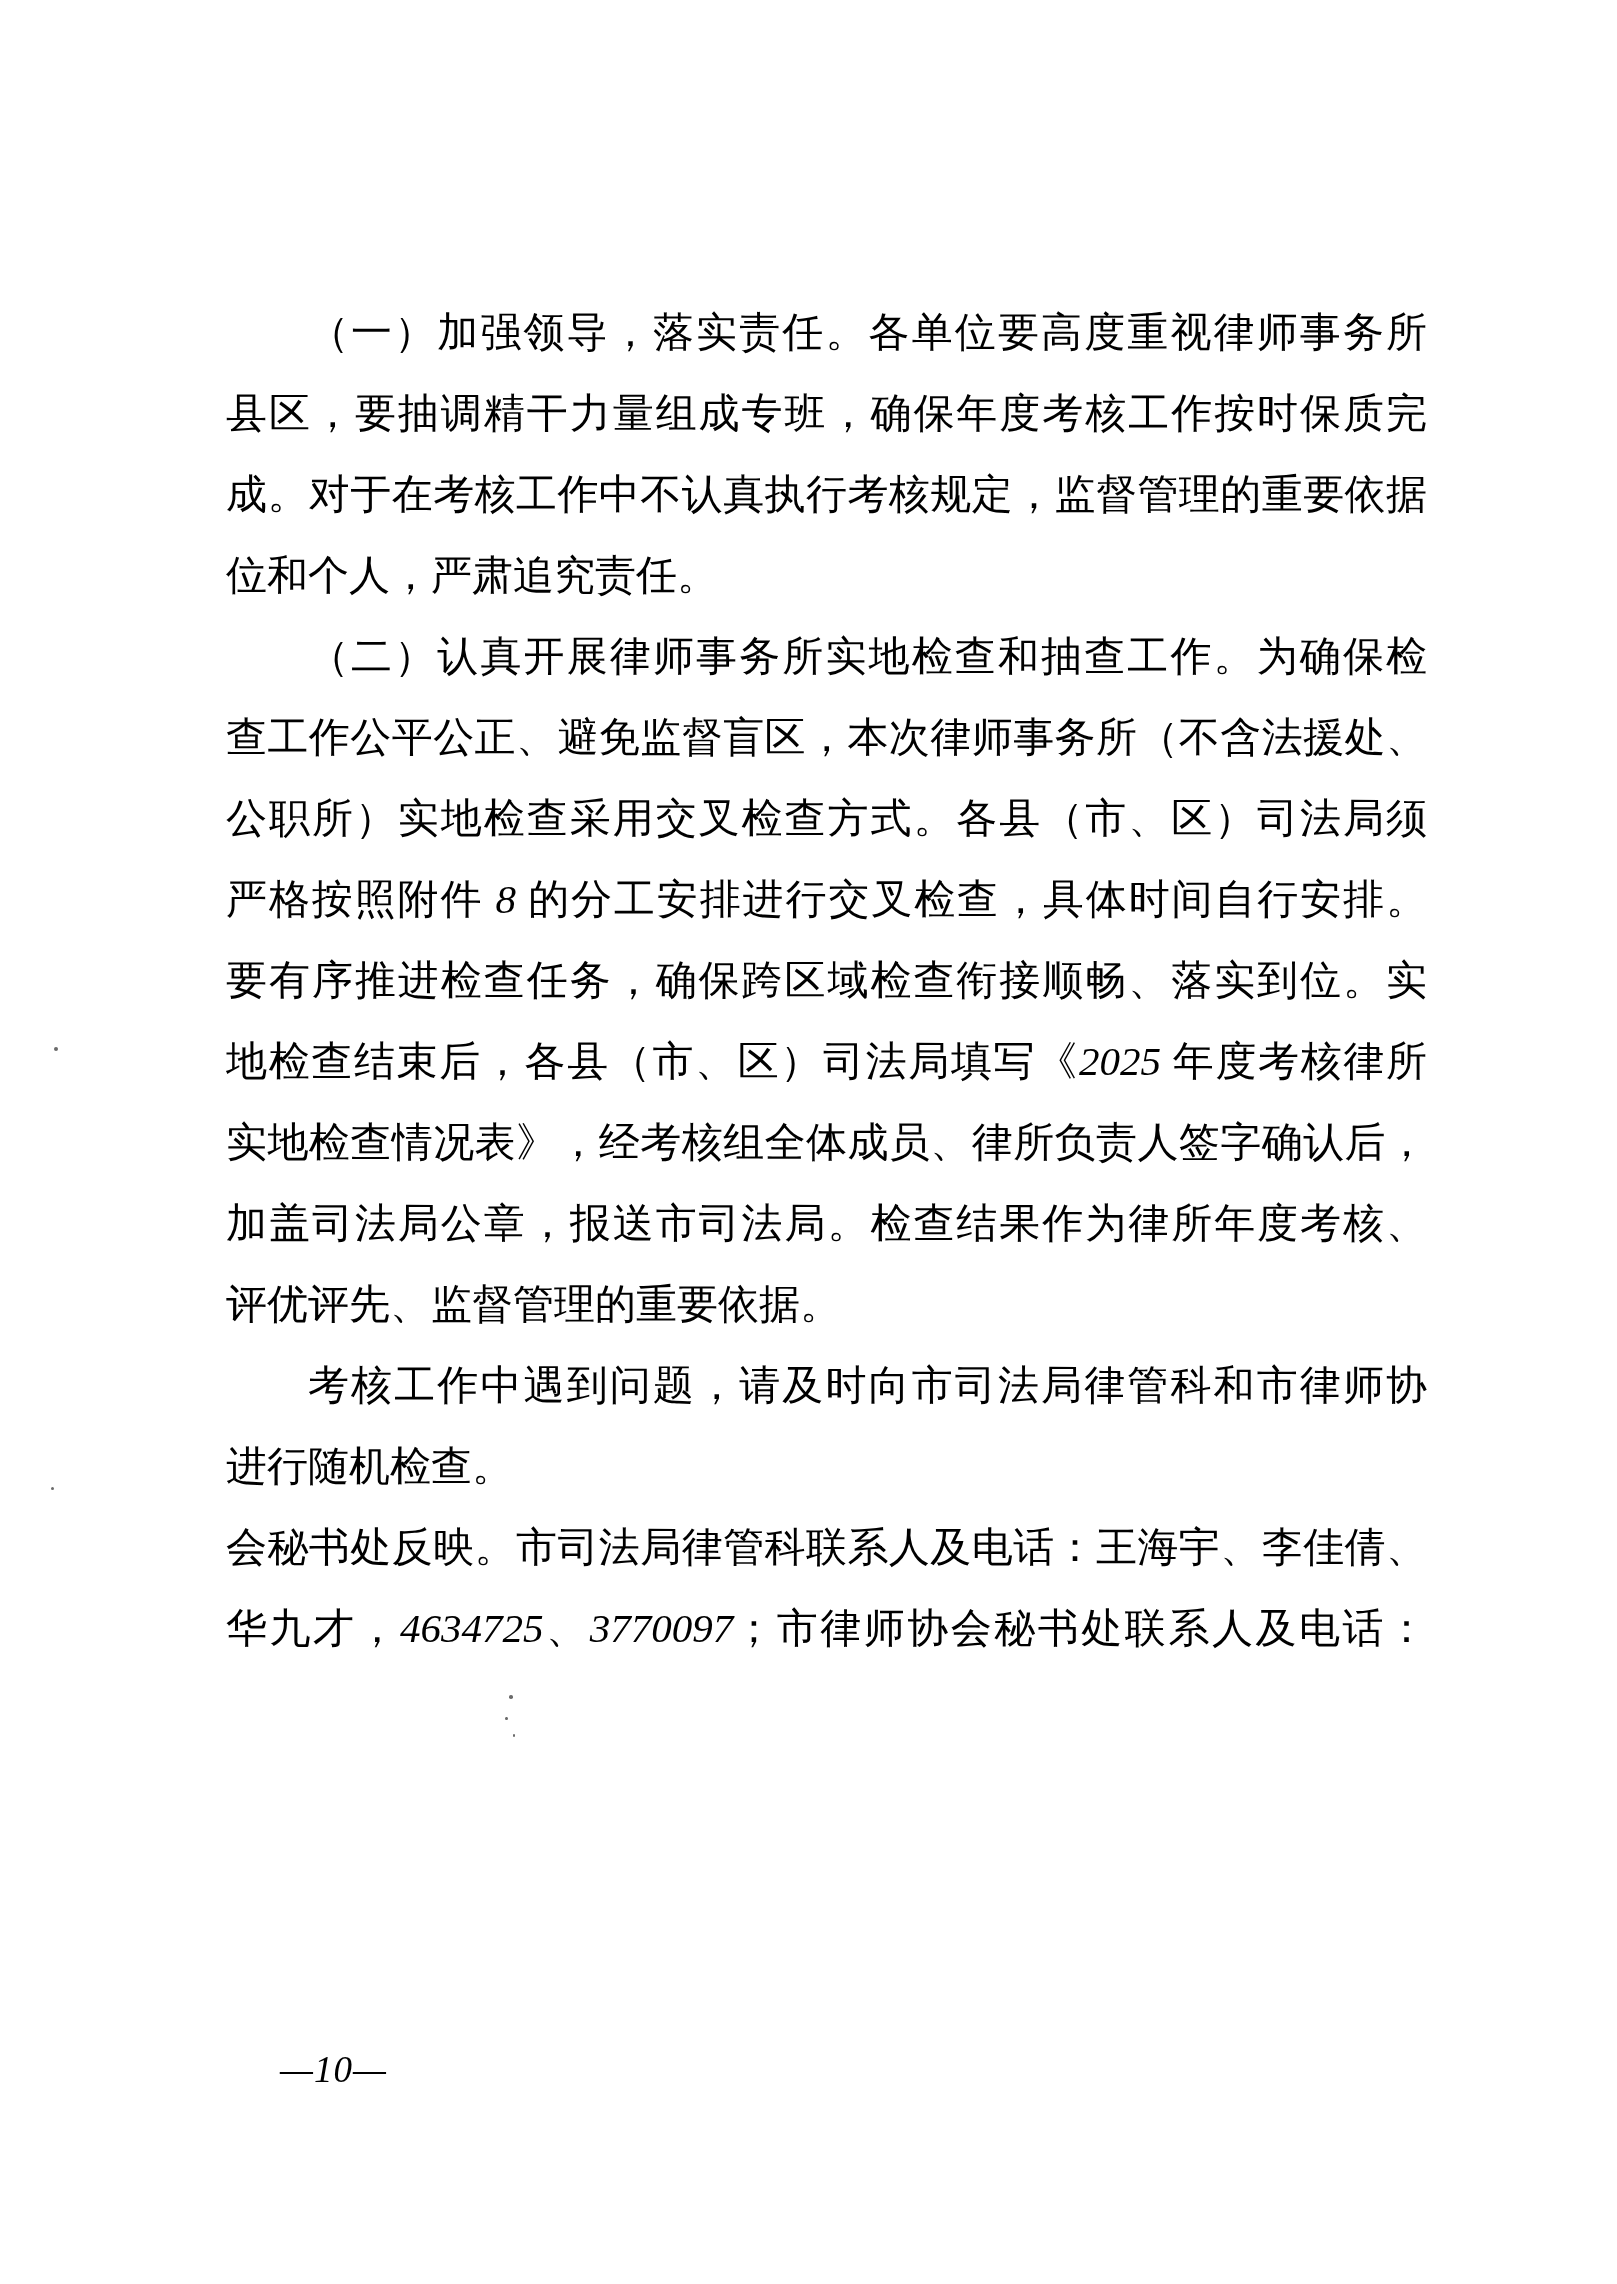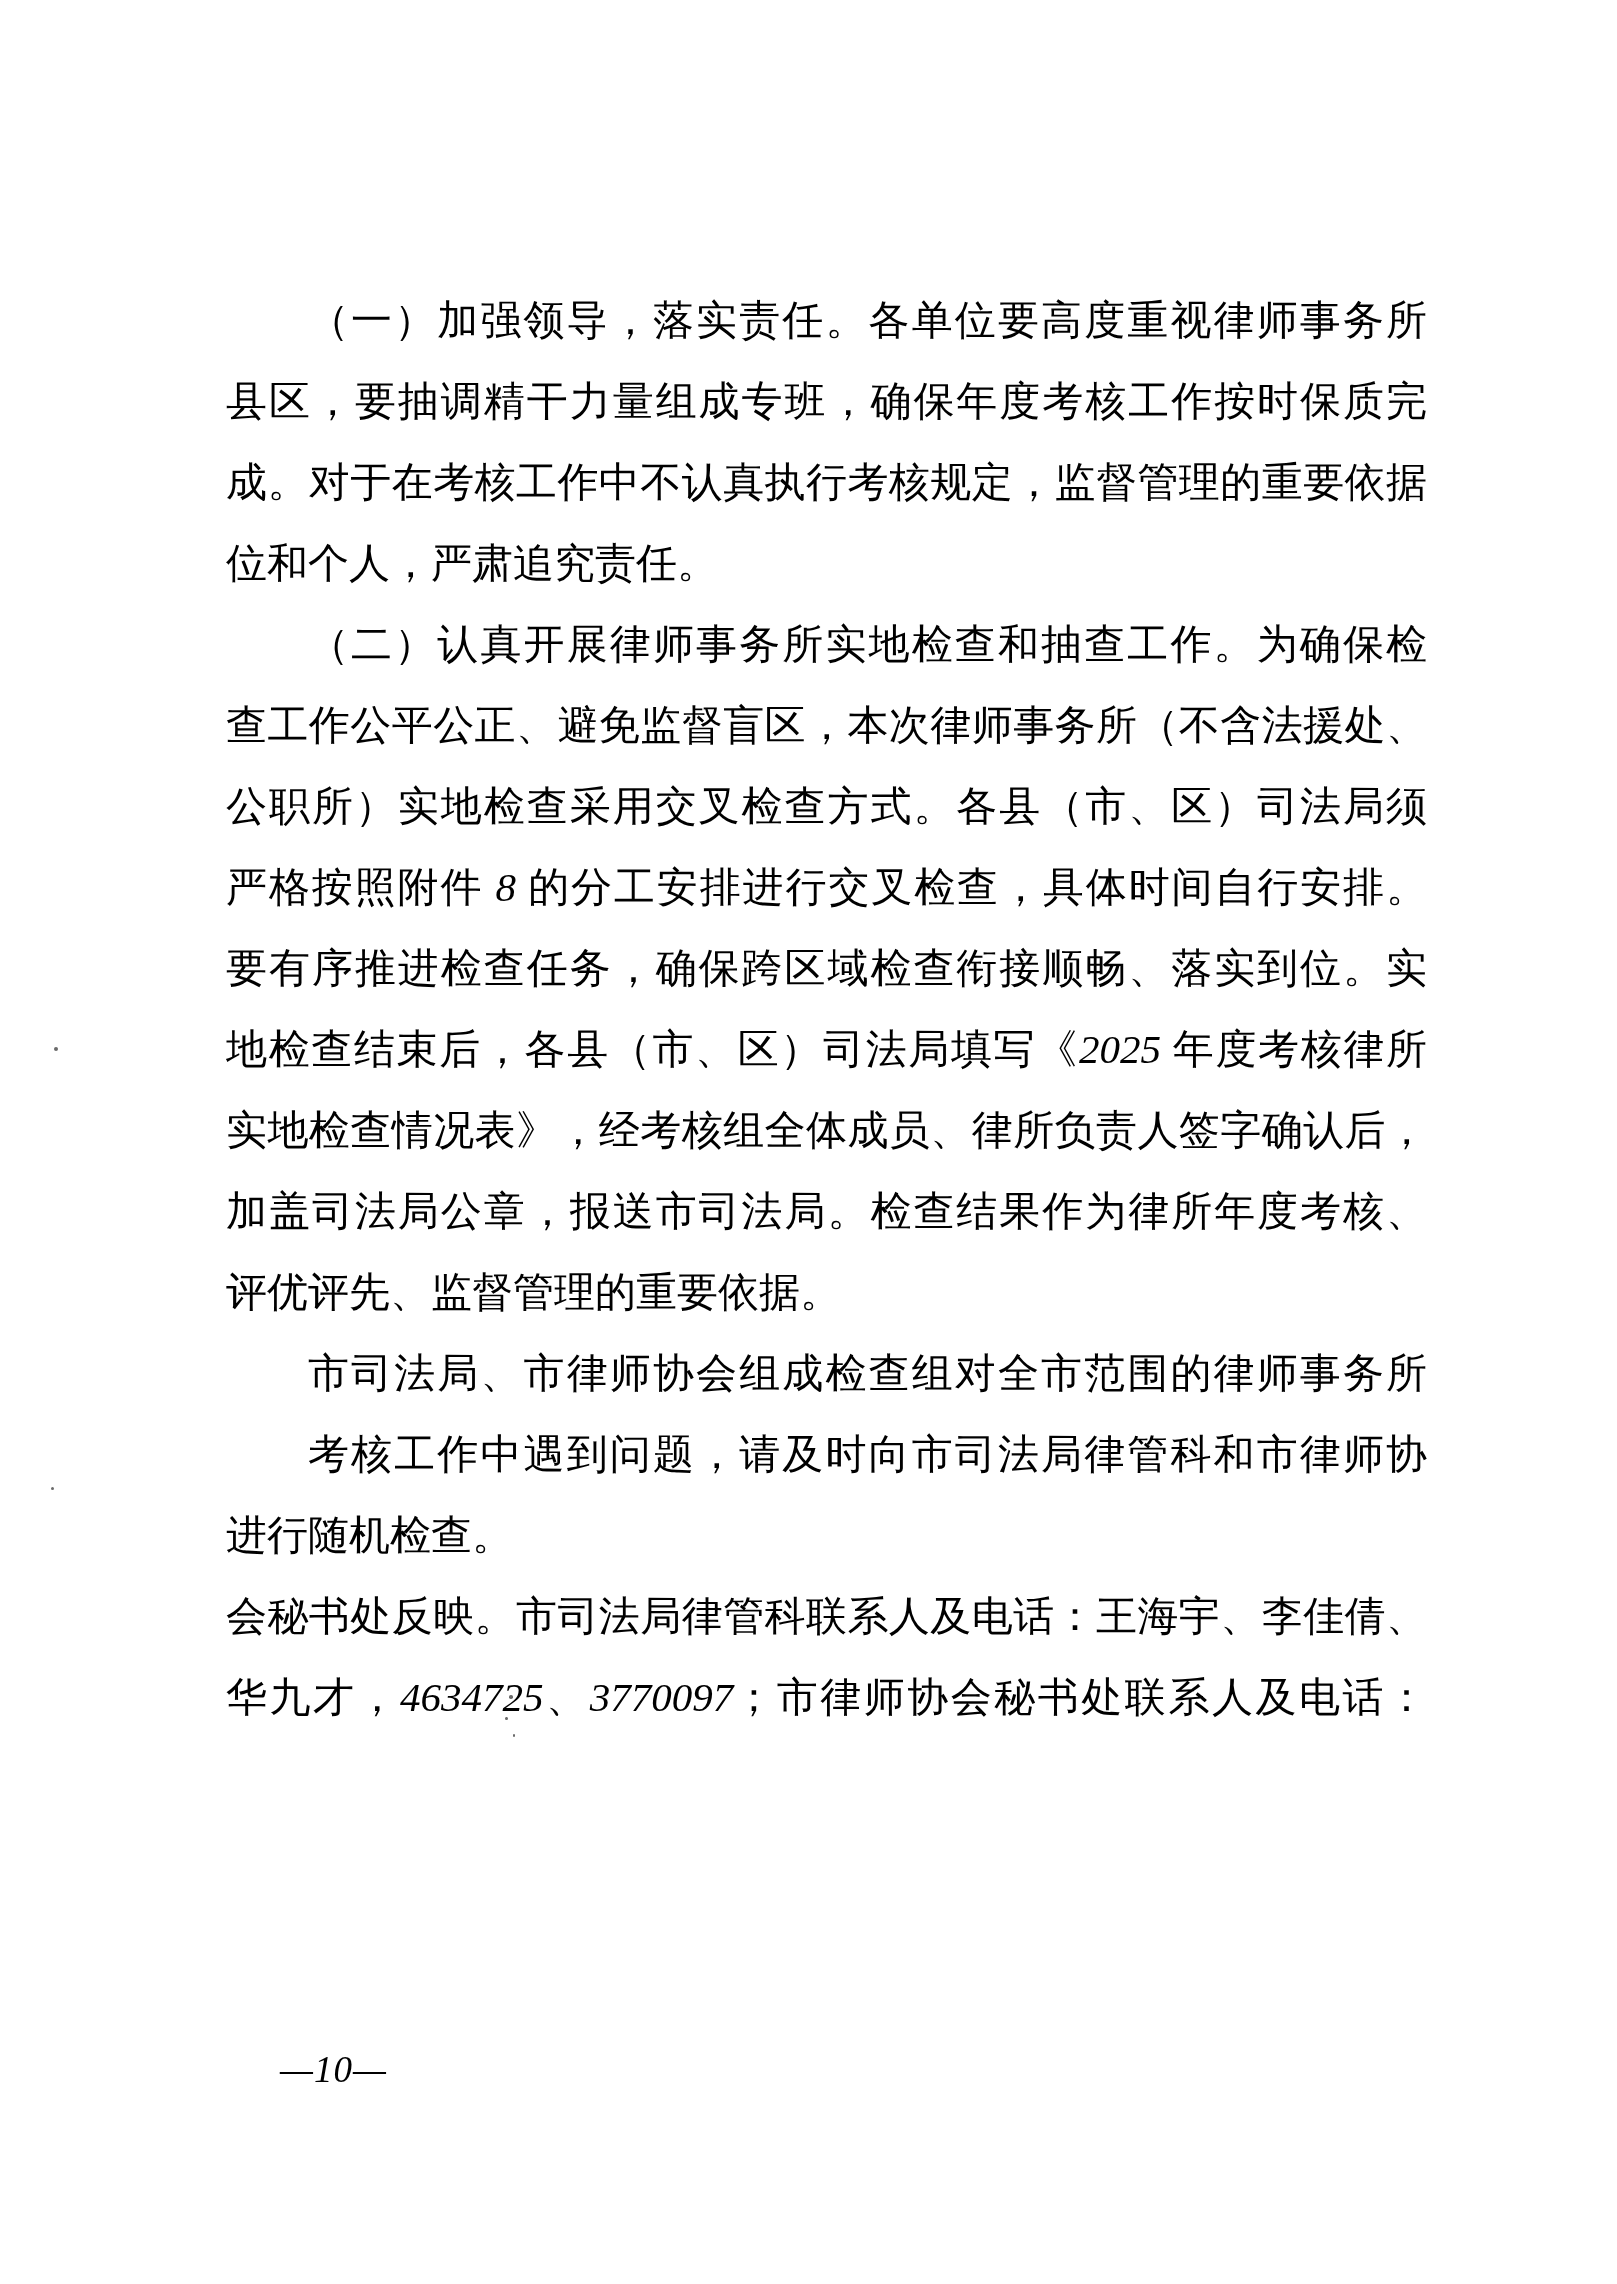--- a/index.html
+++ b/index.html
@@ -13,21 +13,21 @@
     position: relative;
     width: 1618px;
     height: 2284px;
     background: #ffffff;
     overflow: hidden;
     color: #000000;
   }
   .doc-body {
     position: absolute;
     left: 226px;
-    top: 280px;
+    top: 292px;
     width: 1201px;
   }
   .line {
     height: 81px;
     line-height: 81px;
     font-size: 41px;
     color: #000000;
     text-align: justify;
     text-align-last: justify;
     text-justify: inter-ideograph;
@@ -70,21 +70,20 @@
     <div class="line end">位和个人，严肃追究责任。</div>
     <div class="line indent">（二）认真开展律师事务所实地检查和抽查工作。为确保检</div>
     <div class="line">查工作公平公正、避免监督盲区，本次律师事务所（不含法援处、</div>
     <div class="line">公职所）实地检查采用交叉检查方式。各县（市、区）司法局须</div>
     <div class="line">严格按照附件 8 的分工安排进行交叉检查，具体时间自行安排。</div>
     <div class="line">要有序推进检查任务，确保跨区域检查衔接顺畅、落实到位。实</div>
     <div class="line">地检查结束后，各县（市、区）司法局填写《2025 年度考核律所</div>
     <div class="line">实地检查情况表》，经考核组全体成员、律所负责人签字确认后，</div>
     <div class="line">加盖司法局公章，报送市司法局。检查结果作为律所年度考核、</div>
     <div class="line end">评优评先、监督管理的重要依据。</div>
-    <div class="line indent">市司法局、市律师协会组成检查组对全市范围的律师事务所</div>
     <div class="line indent">考核工作中遇到问题，请及时向市司法局律管科和市律师协</div>
     <div class="line end">进行随机检查。</div>
     <div class="line">会秘书处反映。市司法局律管科联系人及电话：王海宇、李佳倩、</div>
     <div class="line">华九才，4634725、3770097；市律师协会秘书处联系人及电话：</div>
   </div>
 
   <div class="page-number">—10—</div>
 
   <div class="speck s1"></div>
   <div class="speck s2"></div>

